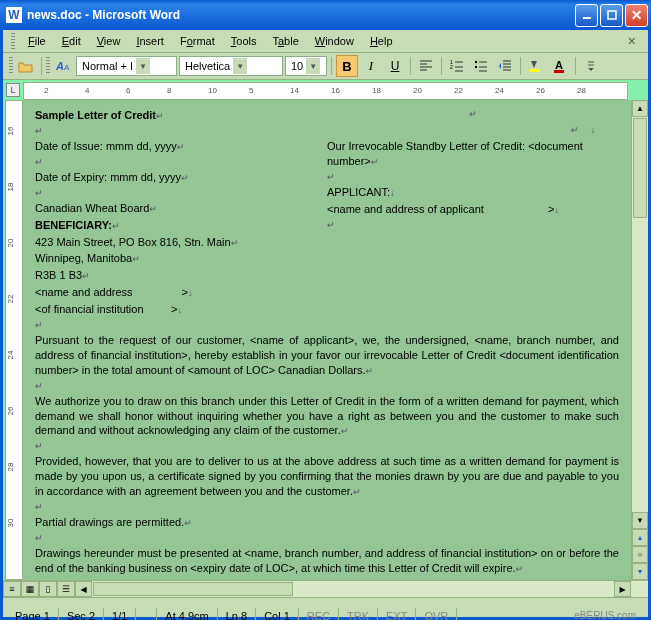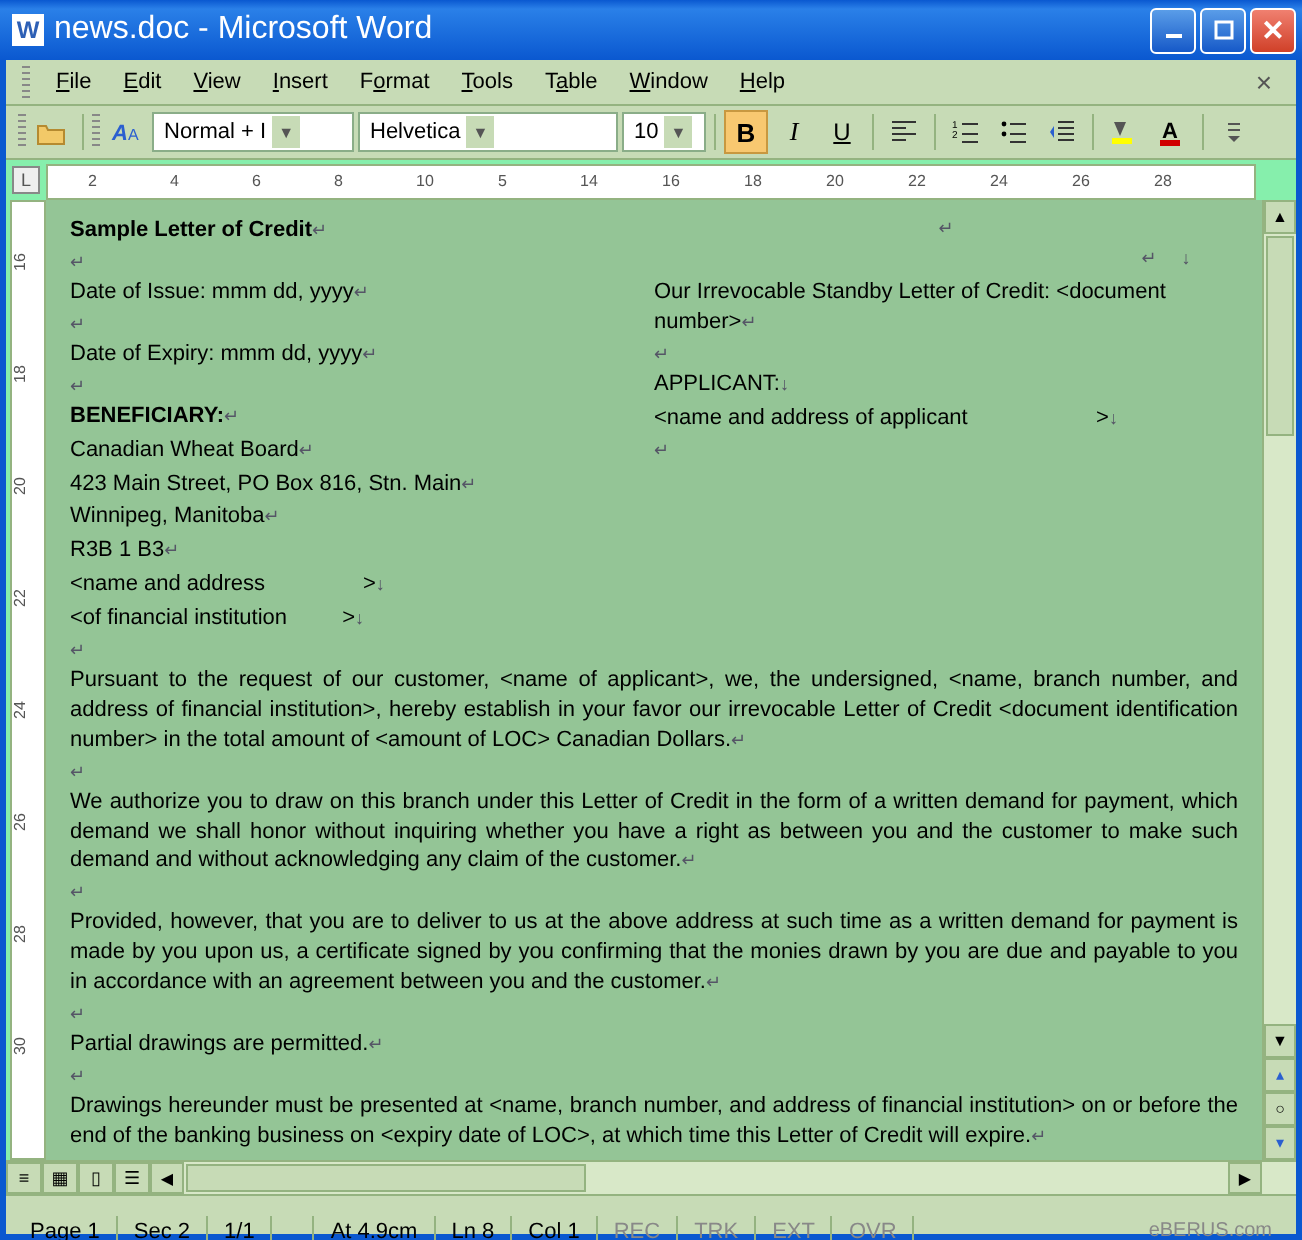--- a/index.html
+++ b/index.html
@@ -1,19 +1,19 @@
 <!DOCTYPE html>
 <html><head>
 <meta charset="utf-8">
 <style>
 * { box-sizing: border-box; margin: 0; padding: 0; }
 body { font-family: Tahoma, sans-serif; font-size: 11px; background: #fff; width: 651px; height: 620px; overflow: hidden; }
 .titlebar { background: linear-gradient(to bottom, #0a58d0 0%, #2a80e8 15%, #0a58d0 100%); height: 30px; display: flex; align-items: center; padding: 0 3px 0 6px; color: #fff; }
 .titlebar .icon { width: 16px; height: 16px; background: #fff; margin-right: 5px; display: flex; align-items: center; justify-content: center; color: #2d5fb5; font-weight: bold; font-size: 12px; }
-.titlebar .title { font-size: 16px; font-weight: normal; flex: 1; }
+.titlebar .title { font-size: 12px; font-weight: bold; flex: 1; }
 .winbtns { display: flex; gap: 2px; }
 .winbtn { width: 23px; height: 23px; display: flex; align-items: center; justify-content: center; border-radius: 3px; color: #fff; font-weight: bold; font-family: Arial; }
 .winbtn.min, .winbtn.max { background: linear-gradient(to bottom, #5a9de8, #1659c8); border: 1px solid #fff; }
 .winbtn.close { background: linear-gradient(to bottom, #f08070, #d04028); border: 1px solid #fff; font-size: 14px; }
 .mainframe { border: 3px solid #0a58d0; border-top: none; height: 590px; background: #86efac; display: flex; flex-direction: column; }
 .menubar { background: #c7dbb6; padding: 3px 8px; display: flex; gap: 2px; align-items: center; border-bottom: 1px solid #94b380; }
 .menubar .grip { width: 4px; height: 16px; background: repeating-linear-gradient(to bottom, #888 0 1px, transparent 1px 3px); margin-right: 4px; }
 .menubar .m { padding: 2px 7px; color: #000; cursor: default; }
 .menubar .m u { text-decoration: underline; }
 .menubar .x { margin-left: auto; font-family: Arial; font-size: 14px; color: #555; padding: 0 4px; }
@@ -98,21 +98,21 @@
     <div class="tbtn">
         <svg width="16" height="14">
           <text x="1" y="11" font-size="11" fill="#2a5fd0" font-weight="bold" font-style="italic">A</text>
           <text x="9" y="11" font-size="8" fill="#2a5fd0">A</text>
         </svg>
       </div>
     <div class="combo" style="width:101px">
         <span>Normal + I</span>
         <span class="arrow">▼</span>
       </div>
-    <div class="combo" style="width:130px">
+    <div class="combo" style="width:104px">
         <span>Helvetica</span>
         <span class="arrow">▼</span>
       </div>
     <div class="combo" style="width:42px">
         <span>10</span>
         <span class="arrow">▼</span>
       </div>
     <div class="sep"></div>
     <div class="tbtn active">
         <b style="font-size:13px">B</b>
@@ -203,22 +203,22 @@
       </div>
     <div class="page">
       <div class="row">
         <div class="col">
           <p><b>Sample Letter of Credit</b><span class="pmark">↵</span></p>
           <p class="pmark">↵</p>
           <p><span>Date of Issue: mmm dd, yyyy</span><span class="pmark">↵</span></p>
           <p class="pmark">↵</p>
           <p><span>Date of Expiry: mmm dd, yyyy</span><span class="pmark">↵</span></p>
           <p class="pmark">↵</p>
+          <p><span>Canadian Wheat Board</span><span class="pmark">↵</span></p>
           <p><b>BENEFICIARY:</b><span class="pmark">↵</span></p>
-          <p><span>Canadian Wheat Board</span><span class="pmark">↵</span></p>
           <p><span>423 Main Street, PO Box 816, Stn. Main</span><span class="pmark">↵</span></p>
           <p><span>Winnipeg, Manitoba</span><span class="pmark">↵</span></p>
           <p><span>R3B 1 B3</span><span class="pmark">↵</span></p>
           <p><span>&lt;name and address</span>&nbsp;&nbsp;&nbsp;&nbsp;&nbsp;&nbsp;&nbsp;&nbsp;&nbsp;&nbsp;&nbsp;&nbsp;&nbsp;&nbsp;&nbsp;&nbsp;<span>&gt;</span><span class="pmark">↓</span></p>
           <p><span>&lt;of financial institution</span>&nbsp;&nbsp;&nbsp;&nbsp;&nbsp;&nbsp;&nbsp;&nbsp;&nbsp;<span>&gt;</span><span class="pmark">↓</span></p>
         </div>
         <div class="col">
           <p style="text-align:center" class="pmark">↵</p>
           <p style="text-align:center"><span class="pmark">&nbsp;&nbsp;&nbsp;&nbsp;&nbsp;&nbsp;&nbsp;&nbsp;&nbsp;&nbsp;&nbsp;&nbsp;&nbsp;&nbsp;&nbsp;&nbsp;&nbsp;&nbsp;&nbsp;&nbsp;&nbsp;&nbsp;&nbsp;&nbsp;&nbsp;&nbsp;&nbsp;&nbsp;&nbsp;&nbsp;&nbsp;&nbsp;&nbsp;&nbsp;&nbsp;&nbsp;&nbsp;&nbsp;&nbsp;&nbsp;&nbsp;&nbsp;&nbsp;&nbsp;&nbsp;&nbsp;&nbsp;&nbsp;&nbsp;&nbsp;&nbsp;&nbsp;&nbsp;&nbsp;&nbsp;&nbsp;&nbsp;&nbsp;&nbsp;&nbsp;&nbsp;&nbsp;&nbsp;&nbsp;&nbsp;&nbsp;&nbsp;&nbsp;&nbsp;&nbsp;&nbsp;&nbsp;&nbsp;&nbsp;&nbsp;&nbsp;&nbsp;&nbsp;&nbsp;&nbsp;&nbsp;&nbsp;&nbsp;&nbsp;&nbsp;&nbsp;&nbsp;&nbsp;↵&nbsp;&nbsp;&nbsp;&nbsp;&nbsp;↓</span></p>
           <p><span>Our Irrevocable Standby Letter of Credit: &lt;document number&gt;</span><span class="pmark">↵</span></p>

